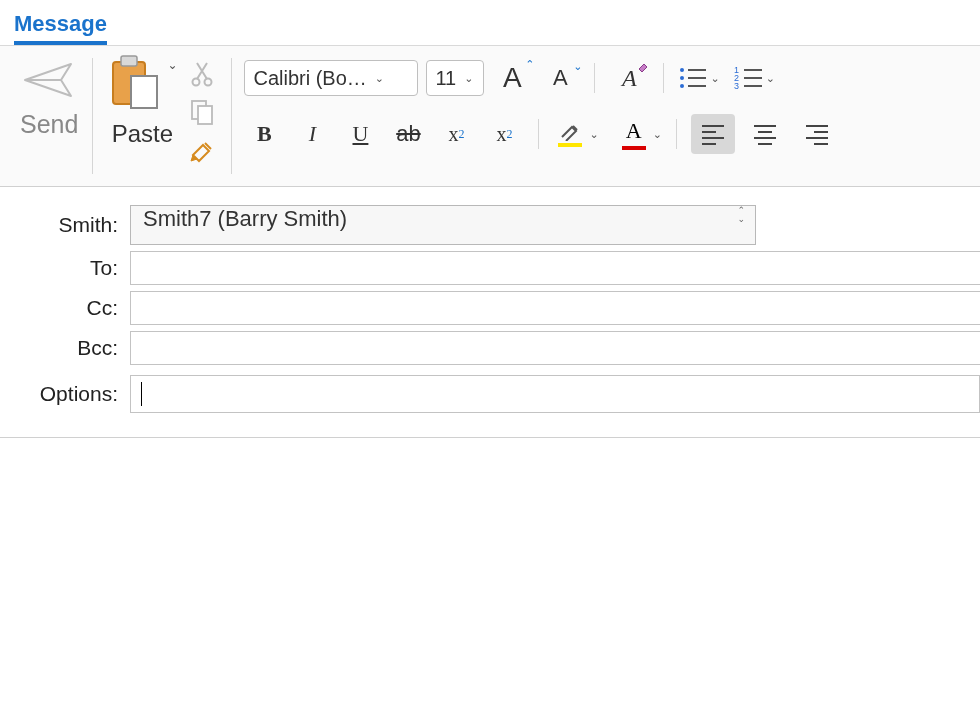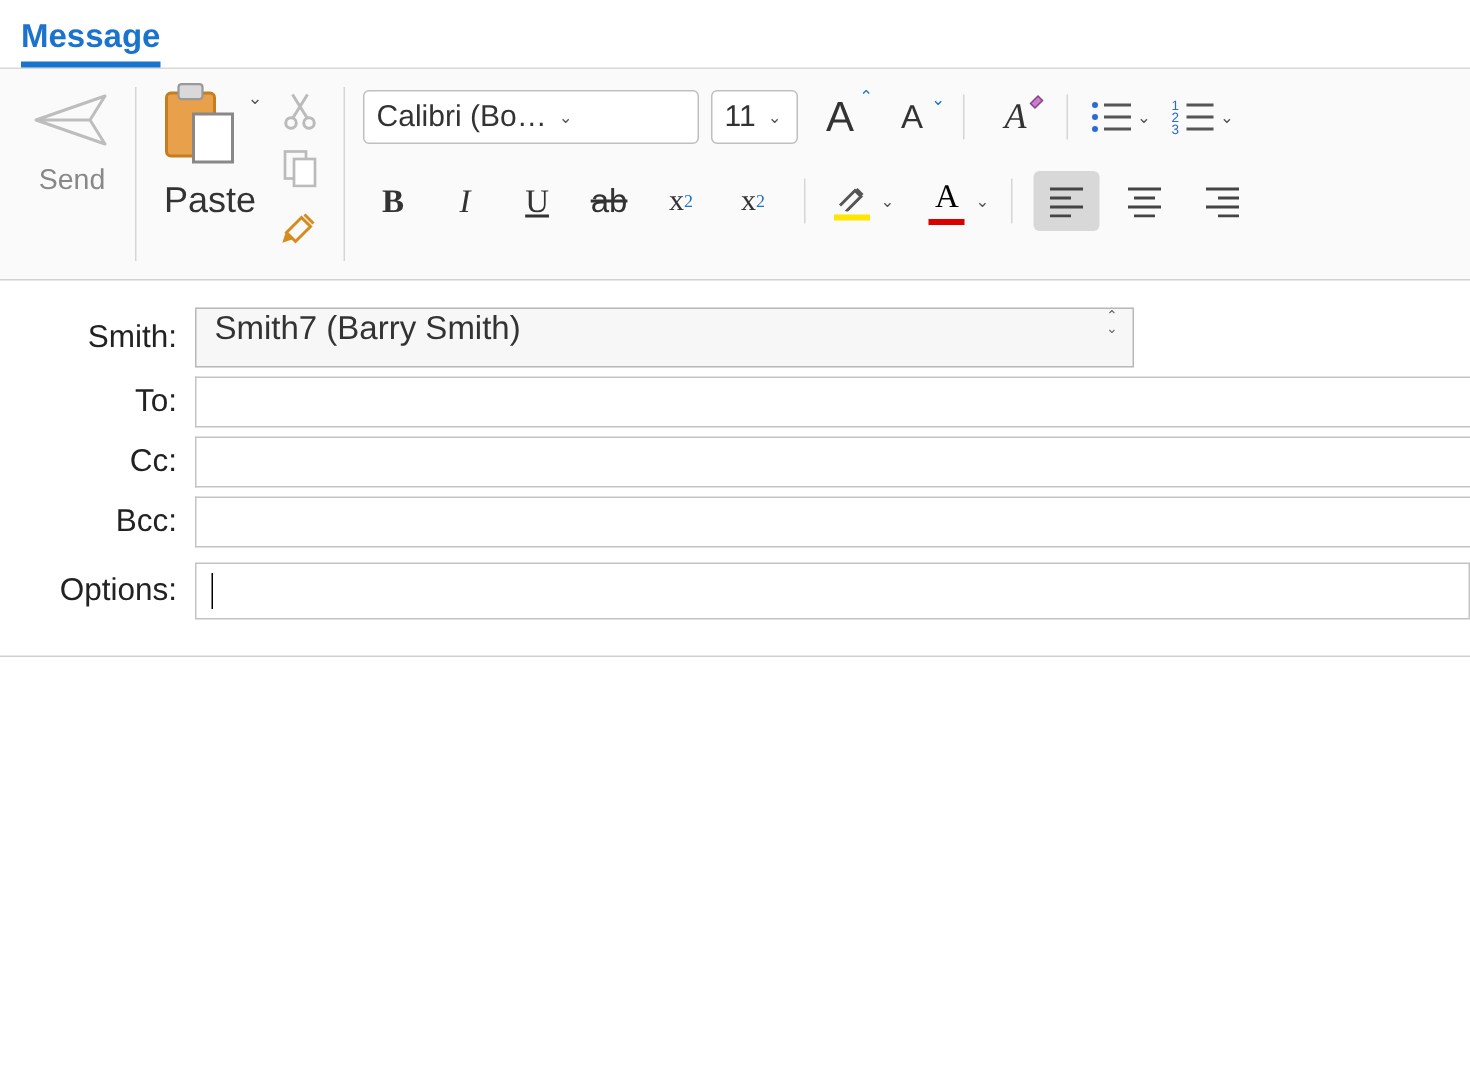--- a/index.html
+++ b/index.html
@@ -3,33 +3,33 @@
 <meta charset="utf-8">
 <style>
 html,body{margin:0;padding:0;font-family:-apple-system,BlinkMacSystemFont,"Segoe UI",Arial,sans-serif;background:#fff;width:980px;height:710px;overflow:hidden}
 .tabs{display:flex;align-items:flex-end;padding:4px 14px 0;gap:36px;border-bottom:1px solid #d9d9d9;height:46px;box-sizing:border-box}
 .tab{font-size:22px;color:#333;padding:6px 0 8px;cursor:pointer;font-weight:400}
 .tab.active{color:#1a73cc;font-weight:700;border-bottom:4px solid #1a73cc;padding-bottom:4px}
 .ribbon{display:flex;align-items:stretch;background:#fafafa;border-bottom:1px solid #d0d0d0;height:140px;padding:0 6px}
 .group{display:flex;flex-direction:column;align-items:center;justify-content:flex-start;padding:8px 14px 6px;position:relative}
 .sep{width:1px;background:#d5d5d5;margin:12px 0}
 .send-btn{display:flex;flex-direction:column;align-items:center;gap:10px;padding-top:6px;cursor:pointer}
-.send-label{font-size:19px;color:#888}
+.send-label{font-size:25px;color:#888}
 .paste-btn{display:flex;flex-direction:column;align-items:center;gap:8px;cursor:pointer;position:relative}
 .paste-label{font-size:24px;color:#333}
 .paste-wrap{display:flex;align-items:flex-start}
 .paste-caret{font-size:12px;color:#555;margin-left:4px;margin-top:4px;cursor:pointer}
 .mini-col{display:flex;flex-direction:column;gap:10px;margin-left:12px;padding-top:6px}
 .mini-ico{width:28px;height:28px;display:flex;align-items:center;justify-content:center;cursor:pointer}
 .fmt-group{display:flex;flex-direction:column;gap:18px;padding:14px 12px 6px;flex:1}
 .row{display:flex;align-items:center;gap:8px}
 .combo{display:flex;align-items:center;background:#fff;border:1px solid #bfbfbf;border-radius:4px;height:36px;padding:0 8px;font-size:20px;color:#333;cursor:pointer;box-sizing:border-box}
 .combo .txt{white-space:nowrap;overflow:hidden;text-overflow:ellipsis}
 .combo .caret{margin-left:8px;font-size:11px;color:#555}
-.font-name{width:224px}
+.font-name{width:174px}
 .font-size{width:58px}
 .fs-btn{display:flex;align-items:center;justify-content:center;width:40px;height:36px;cursor:pointer;color:#333;font-size:24px;position:relative}
 .vsep{width:1px;height:30px;background:#d5d5d5;margin:0 6px}
 .fmt-btn{display:flex;align-items:center;justify-content:center;width:40px;height:36px;cursor:pointer;color:#333;font-size:22px;position:relative}
 .fmt-btn.bold{font-weight:800;font-family:Georgia,serif}
 .fmt-btn.ital{font-style:italic;font-family:Georgia,serif}
 .fmt-btn.under{text-decoration:underline;font-family:Georgia,serif}
 .fmt-btn.strike{text-decoration:line-through}
 .subsup{font-size:20px;font-family:Georgia,serif}
 .subsup sub,.subsup sup{font-size:12px;color:#1a73cc}

